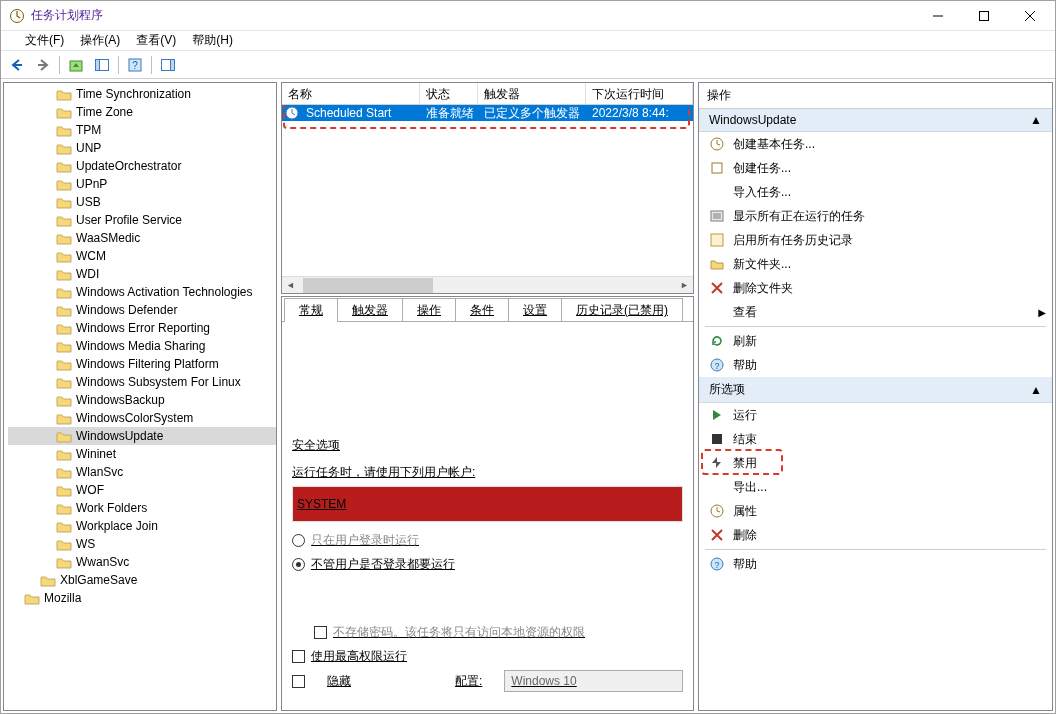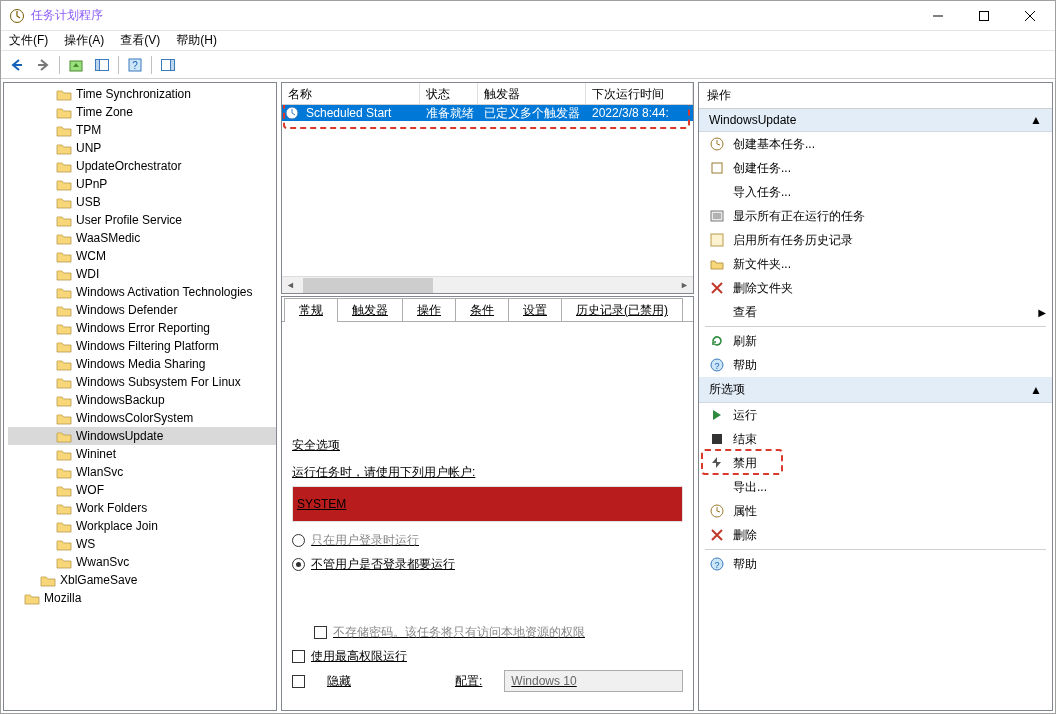--- a/index.html
+++ b/index.html
@@ -3,26 +3,26 @@
 <meta charset="utf-8">
 <style>
 * { box-sizing: border-box; margin: 0; padding: 0; font-family: "Microsoft YaHei", "Segoe UI", Tahoma, sans-serif; }
 html, body { width: 1056px; height: 714px; overflow: hidden; background: #fff; }
 
 .window { width: 1056px; height: 714px; border: 1px solid #a0a0a0; display: flex; flex-direction: column; background: #fff; }
 
 
 .titlebar { height: 30px; display: flex; align-items: center; padding: 0 2px 0 8px; border-bottom: 1px solid #e5e5e5; }
 .titlebar .app-icon { width: 16px; height: 16px; margin-right: 6px; }
-.titlebar .title { font-size: 12px; color: #8b5cf6; flex: 1; }
+.titlebar .title { font-size: 12px; color: #4c1d95; flex: 1; }
 .titlebar .win-controls { display: flex; }
 .titlebar .win-btn { width: 46px; height: 29px; display: flex; align-items: center; justify-content: center; font-size: 10px; color: #000; }
 
 
-.menubar { height: 20px; display: flex; align-items: center; padding: 0 0; font-size: 12px; border-bottom: 1px solid #e5e5e5; }
+.menubar { height: 20px; display: flex; align-items: center; padding: 0 16px; font-size: 12px; border-bottom: 1px solid #e5e5e5; }
 .menubar .menu-item { padding: 2px 8px; }
 
 
 .toolbar { height: 28px; display: flex; align-items: center; padding: 2px 4px; border-bottom: 1px solid #cfcfcf; gap: 2px; background:#fff; }
 .toolbar .tbtn { width: 24px; height: 22px; display: flex; align-items: center; justify-content: center; border: 1px solid transparent; }
 .toolbar .sep { width: 1px; height: 18px; background: #c0c0c0; margin: 0 2px; }
 
 
 .main { flex: 1; display: flex; border-top: 1px solid #fff; min-height: 0; }
 .pane { border: 1px solid #828790; background: #fff; margin: 2px; overflow: hidden; }
@@ -290,30 +290,30 @@
             </span>
             <span>Windows Error Reporting</span>
           </div>
           <div class="tree-row">
             <span class="folder-icon">
               <svg width="16" height="13" viewBox="0 0 16 13">
                 <path d="M1 3h5l1.5 2H15v7H1z" fill="#f7d77a" stroke="#b89a4a" stroke-width="0.8"></path>
                 <path d="M1 3h5l1 1.3H1z" fill="#e8c45f"></path>
               </svg>
             </span>
+            <span>Windows Media Sharing</span>
+          </div>
+          <div class="tree-row">
+            <span class="folder-icon">
+              <svg width="16" height="13" viewBox="0 0 16 13">
+                <path d="M1 3h5l1.5 2H15v7H1z" fill="#f7d77a" stroke="#b89a4a" stroke-width="0.8"></path>
+                <path d="M1 3h5l1 1.3H1z" fill="#e8c45f"></path>
+              </svg>
+            </span>
             <span>Windows Filtering Platform</span>
-          </div>
-          <div class="tree-row">
-            <span class="folder-icon">
-              <svg width="16" height="13" viewBox="0 0 16 13">
-                <path d="M1 3h5l1.5 2H15v7H1z" fill="#f7d77a" stroke="#b89a4a" stroke-width="0.8"></path>
-                <path d="M1 3h5l1 1.3H1z" fill="#e8c45f"></path>
-              </svg>
-            </span>
-            <span>Windows Media Sharing</span>
           </div>
           <div class="tree-row">
             <span class="folder-icon">
               <svg width="16" height="13" viewBox="0 0 16 13">
                 <path d="M1 3h5l1.5 2H15v7H1z" fill="#f7d77a" stroke="#b89a4a" stroke-width="0.8"></path>
                 <path d="M1 3h5l1 1.3H1z" fill="#e8c45f"></path>
               </svg>
             </span>
             <span>Windows Subsystem For Linux</span>
           </div>

